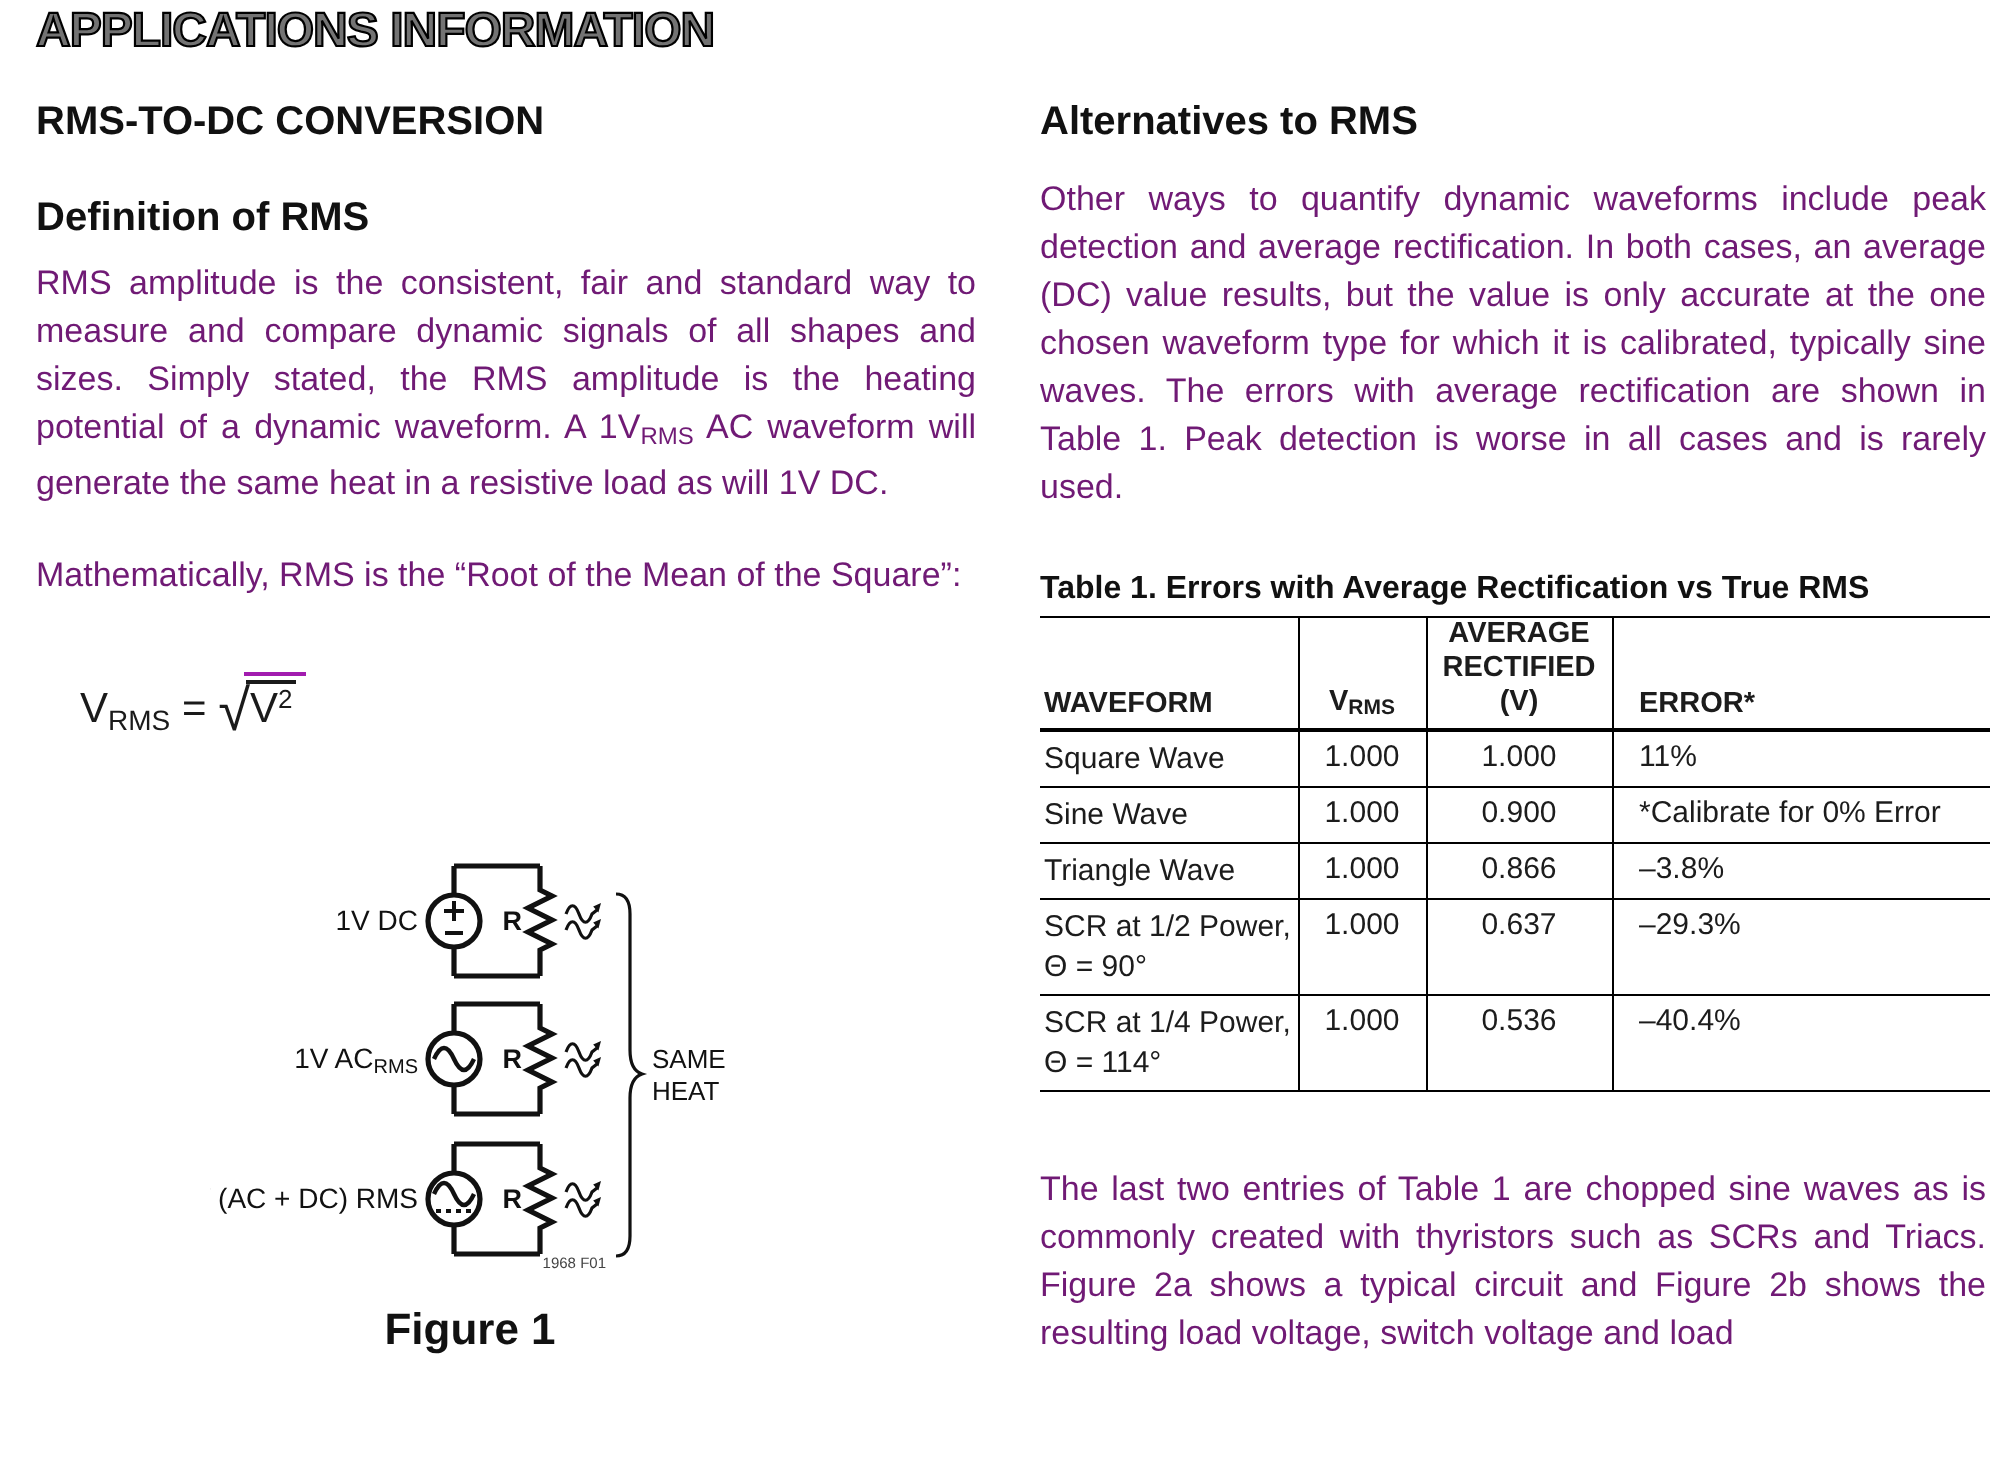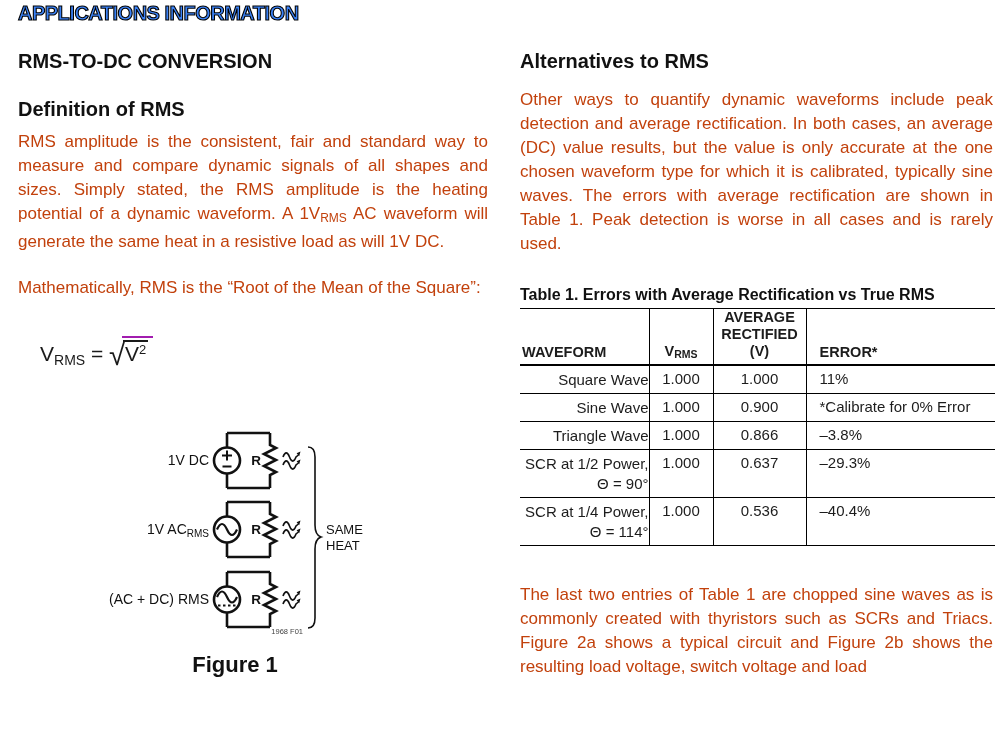--- a/index.html
+++ b/index.html
@@ -2,26 +2,26 @@
 <html><head>
 <meta charset="utf-8">
 <style>
   html,body{margin:0;padding:0;background:#ffffff;}
   .page{
     position:relative;width:1000px;height:739px;background:#fff;overflow:hidden;
     font-family:"Liberation Sans", sans-serif;color:#1c1c1c;
   }
   .abs{position:absolute;}
   .doc-title{
-    left:18px;top:2px;font-size:20px;font-weight:900;letter-spacing:-0.5px;
-    color:#3b82f6;-webkit-text-stroke:1.1px #000;white-space:nowrap;
+    left:18px;top:2px;font-size:24px;font-weight:900;letter-spacing:-0.5px;
+    color:#737373;-webkit-text-stroke:1.1px #000;white-space:nowrap;
   }
   .h-sec{font-size:20px;font-weight:bold;color:#111;white-space:nowrap;}
   .body-p{
-    font-size:17px;line-height:24px;text-align:justify;color:#c2410c;
+    font-size:17px;line-height:24px;text-align:justify;color:#701a75;
   }
   .sub-inline{font-size:12px;vertical-align:-3px;}
   
   .formula{left:40px;top:336px;font-size:21px;color:#1a1a1a;white-space:nowrap;}
   .fsub{font-size:14px;vertical-align:-4px;}
   .rad-sign{font-size:29px;vertical-align:-4px;}
   .radicand{border-top:2px solid #a21caf;display:inline-block;padding:2px 5px 0 1px;margin-left:-3px;}
   .mean{border-top:2px solid #1a1a1a;display:inline-block;padding:0 2px;}
   .fsup{font-size:13px;vertical-align:7px;}
   
@@ -34,21 +34,21 @@
   }
   table.data thead tr{border-bottom:2px solid #000;}
   table.data tbody tr{border-bottom:1.3px solid #000;}
   table.data th, table.data td{padding:0;margin-left:29px;}
   table.data .c2, table.data .c3, table.data .c4{border-left:1.3px solid #000;}
   table.data th{font-weight:bold;font-size:14.5px;vertical-align:bottom;padding-bottom:4px;}
   table.data th.c1{text-align:left;padding-left:2px;}
   table.data th.c2, table.data th.c3{text-align:center;}
   table.data th.c4{text-align:left;padding-left:13px;}
   table.data td{vertical-align:top;padding-top:4px;padding-bottom:3px;}
-  table.data td.c1{text-align:right;padding-left:2px;line-height:20px;}
+  table.data td.c1{text-align:left;padding-left:2px;line-height:20px;}
   table.data td.c2, table.data td.c3{text-align:center;}
   table.data td.c4{text-align:left;padding-left:13px;}
   .th-sub{font-size:10.5px;vertical-align:-2px;}
   .hline{display:block;line-height:17px;}
   .wline{display:block;}
   tr.r-short{height:28px;}
   tr.r-tall{height:46px;}
   svg text{font-family:"Liberation Sans", sans-serif;}
 </style>
 </head>

